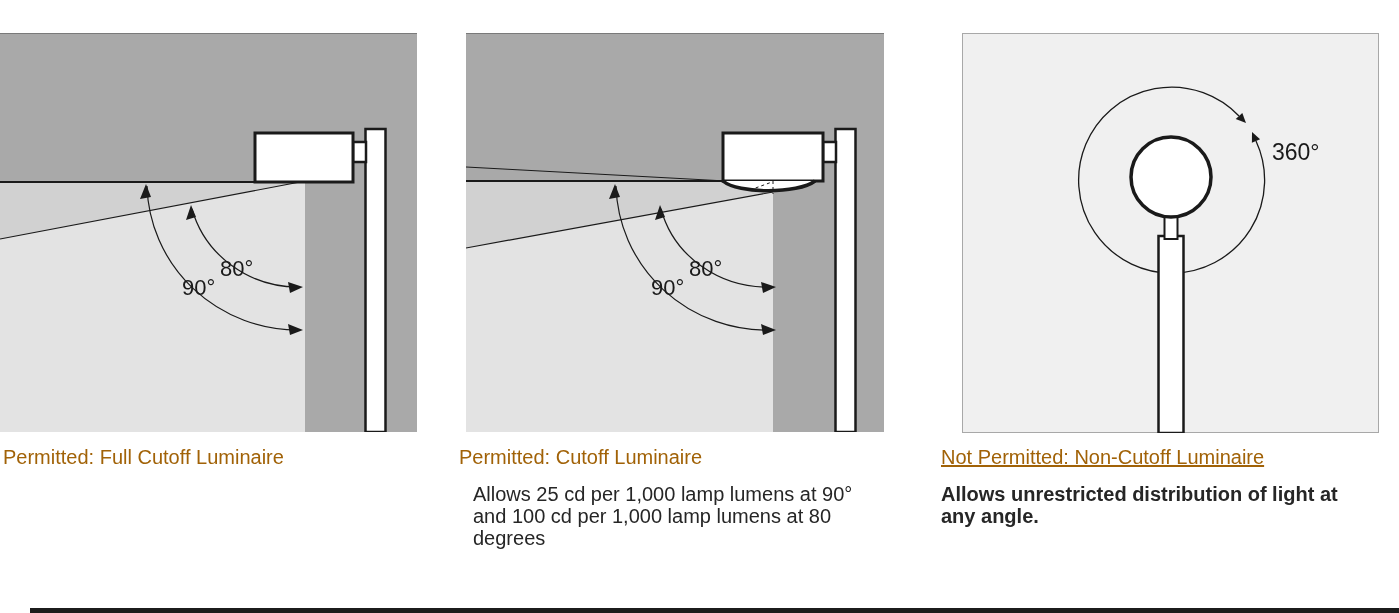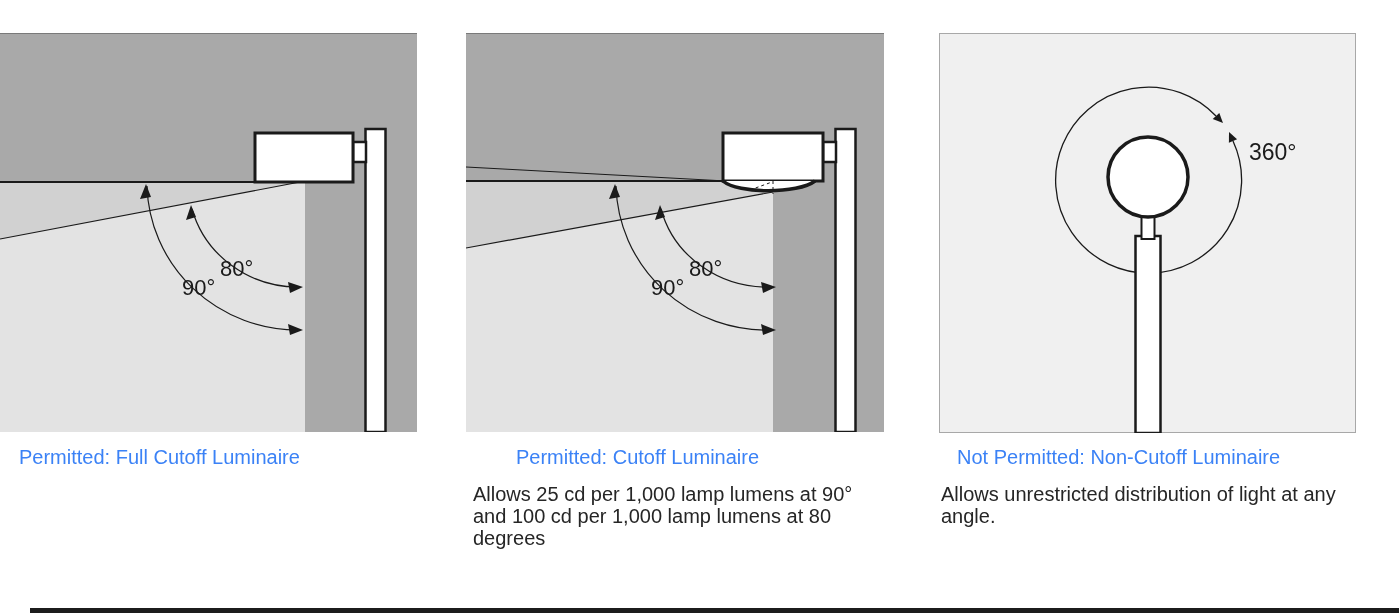--- a/index.html
+++ b/index.html
@@ -3,30 +3,30 @@
 <meta charset="utf-8">
 <style>
   html,body{margin:0;padding:0;background:#ffffff;}
   #stage{
     position:relative;width:1399px;height:613px;background:#ffffff;overflow:hidden;
     font-family:"Liberation Sans","DejaVu Sans",sans-serif;color:#262626;
   }
   .panel{position:absolute;top:33px;}
   #panel-full-cutoff{left:0;width:417px;height:399px;}
   #panel-cutoff{left:466px;width:418px;height:399px;}
-  #panel-non-cutoff{left:939px;width:417px;height:400px;}
+  #panel-non-cutoff{left:962px;width:417px;height:400px;}
   .panel svg{display:block;width:100%;height:100%;}
-  .cap-title{position:absolute;font-size:20px;white-space:nowrap;color:#3b82f6;margin-left:16px;}
+  .cap-title{position:absolute;font-size:20px;white-space:nowrap;color:#a16207;}
   .cap-body{position:absolute;font-size:20px;line-height:22px;color:#262626;}
   #title-1{left:3px;top:446px;}
   #body-1{left:3px;top:483px;width:415px;}
-  #title-2{left:500px;top:446px;text-align:center;}
+  #title-2{left:459px;top:446px;text-align:center;}
   #body-2{left:473px;top:483px;width:415px;}
-  #title-3{left:941px;top:446px;}
-  #body-3{left:941px;top:483px;width:412px;}
+  #title-3{left:941px;top:446px;text-decoration:underline;}
+  #body-3{left:941px;top:483px;width:412px;font-weight:bold;}
   #source-credit{position:absolute;right:51px;top:566px;font-style:italic;font-size:23px;color:#262626;}
   #bottom-bar{position:absolute;left:30px;right:0;bottom:0;height:5px;background:#1c1c1c;}
   text.angle-label{font-family:"Liberation Sans","DejaVu Sans",sans-serif;font-size:22px;fill:#1a1a1a;}
   text.angle-label-big{font-family:"Liberation Sans","DejaVu Sans",sans-serif;font-size:23px;fill:#1a1a1a;}
 </style>
 </head>
 <body>
 
 <div id="stage">
 

